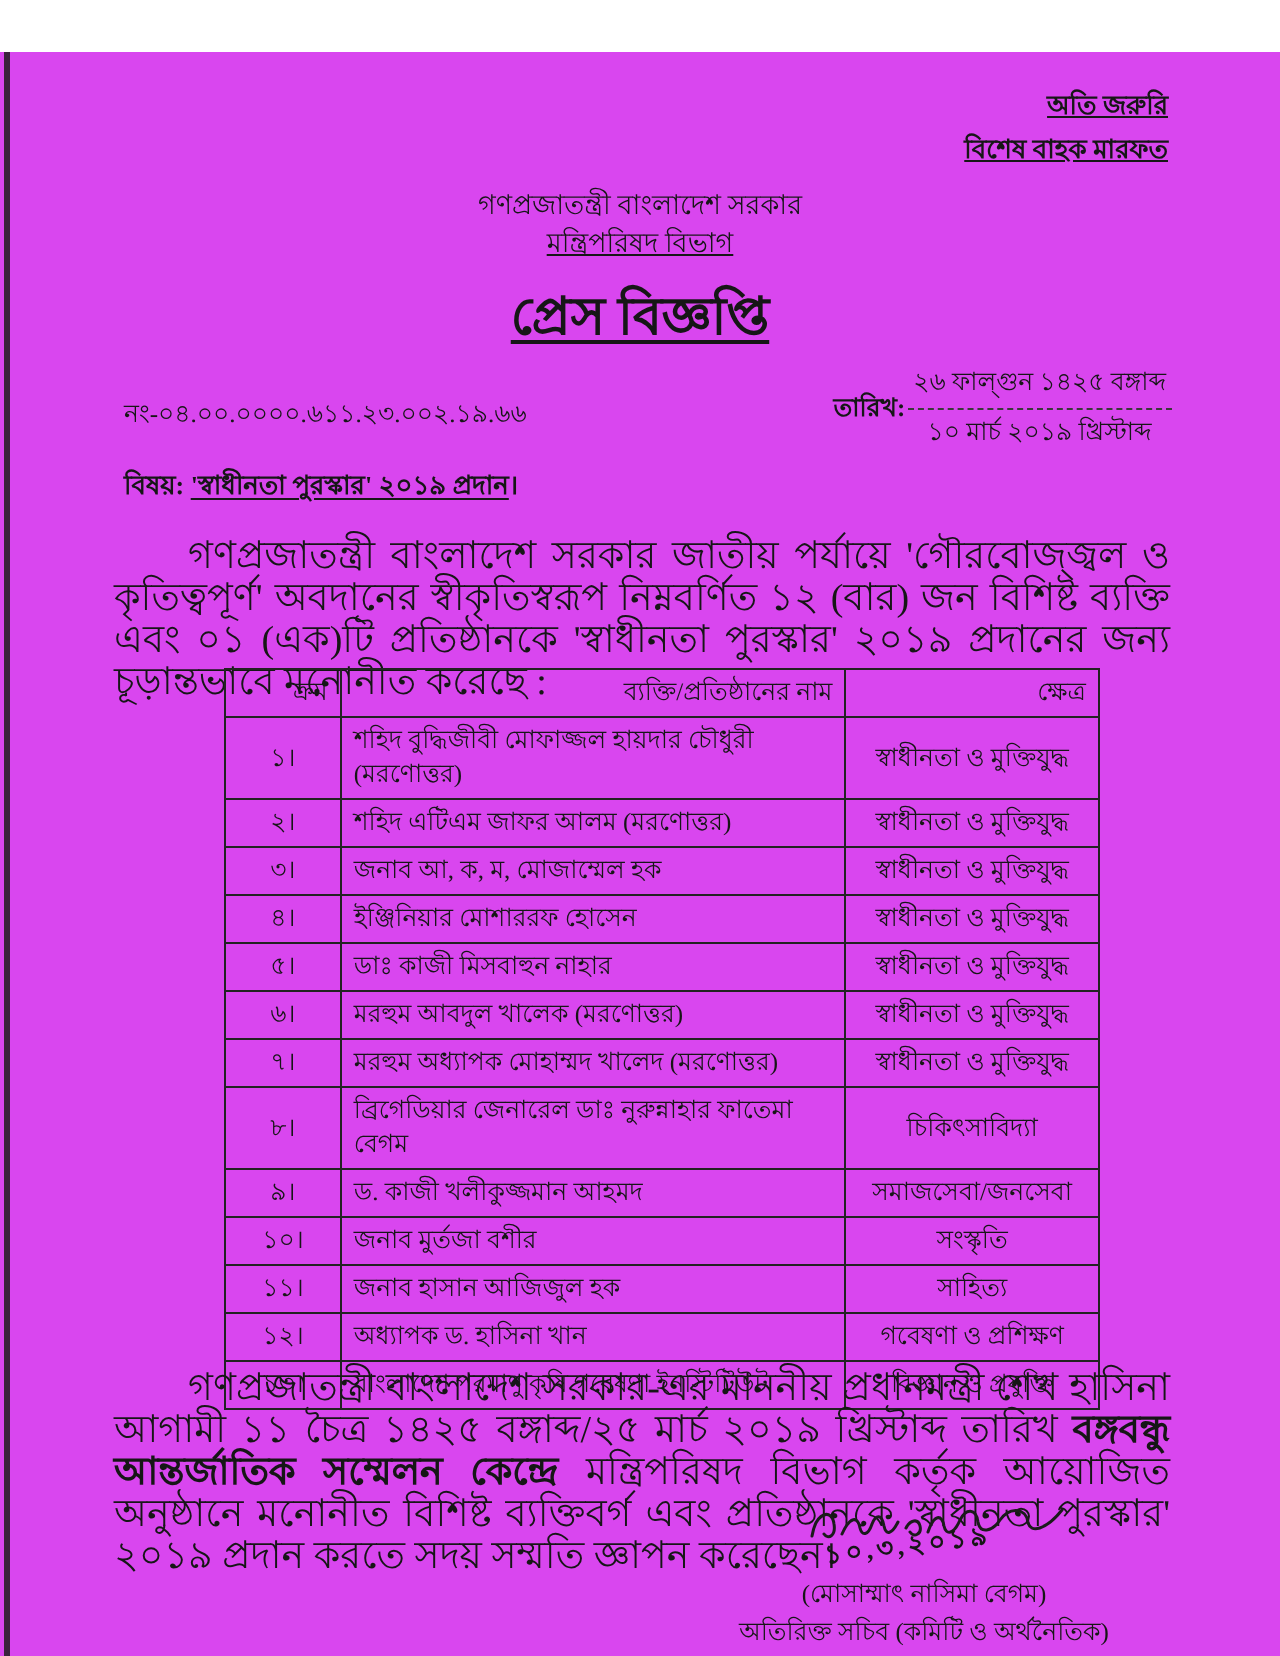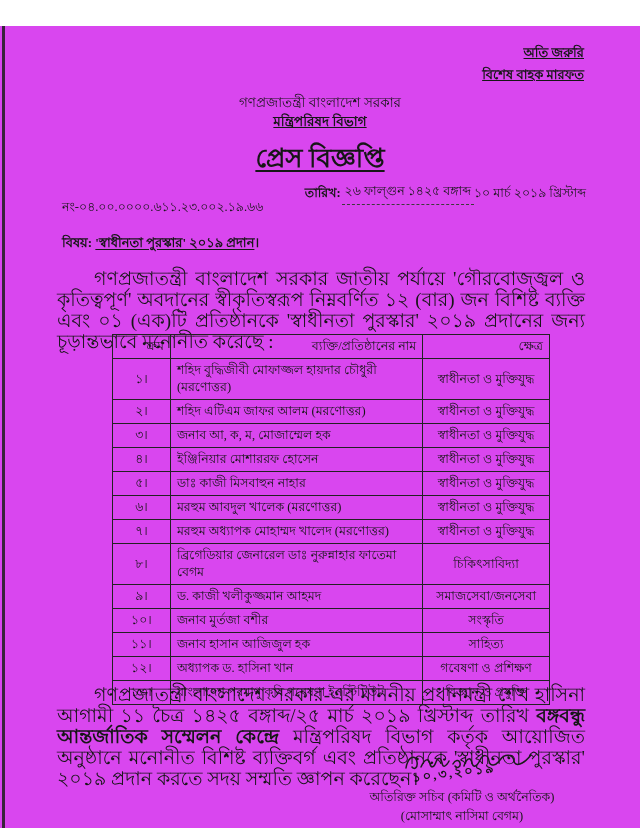--- a/index.html
+++ b/index.html
@@ -24,36 +24,36 @@
   .urgent {
     position:absolute; top:16px; right:56px;
     text-align:right; font-size:13px; font-weight:bold; line-height:22px;
   }
   .urgent div { text-decoration:underline; }
   
   .gov-header {
     position:absolute; top:67px; left:0; right:0;
     text-align:center; font-size:13.5px; line-height:19px;
   }
-  .gov-header .division { text-decoration:underline;font-weight:bold; }
+  .gov-header .division { text-decoration:underline; }
   .press-title {
     position:absolute; top:112px; left:0; right:0;
     text-align:center; font-size:26px; font-weight:bold;
     text-decoration:underline; text-underline-offset:3px;
   }
   
   .memo-no {
     position:absolute; left:62px; top:172px; font-size:12.5px;
   }
   .date-block {
     position:absolute; right:54px; top:156px;
     display:flex; align-items:center; font-size:12.5px;
   }
   .date-label { align-self:center; margin-right:1px;font-weight:bold; }
-  .date-stack { display:inline-flex; flex-direction:row; text-align:center; }
+  .date-stack { display:inline-flex; flex-direction:column; text-align:center; }
   .date-top { border-bottom:1.5px dashed #3a3a3a; padding:0 3px 2px; }
   .date-bottom { padding-top:2px; }
   
   .subject {
     position:absolute; left:62px; top:207px; font-size:13px; font-weight:bold;
   }
   .subject .subject-text { text-decoration:underline; text-underline-offset:2px; }
   
   .para {
     position:absolute; left:57px; width:528px;
@@ -210,18 +210,18 @@
     <span>গণপ্রজাতন্ত্রী বাংলাদেশ সরকার-এর মাননীয় প্রধানমন্ত্রী শেখ হাসিনা আগামী ১১ চৈত্র ১৪২৫ বঙ্গাব্দ/২৫ মার্চ ২০১৯ খ্রিস্টাব্দ তারিখ </span><b>বঙ্গবন্ধু আন্তর্জাতিক সম্মেলন কেন্দ্রে</b><span> মন্ত্রিপরিষদ বিভাগ কর্তৃক আয়োজিত অনুষ্ঠানে মনোনীত বিশিষ্ট ব্যক্তিবর্গ এবং প্রতিষ্ঠানকে 'স্বাধীনতা পুরস্কার' ২০১৯ প্রদান করতে সদয় সম্মতি জ্ঞাপন করেছেন।</span>
   </div>
 
   <div class="sig-block">
     <div class="sig-art">
       <svg class="sig-scribble" width="140" height="24" viewBox="0 0 140 24">
         <path d="M6 18 C8 6, 16 4, 17 12 C18 18, 14 20, 12 17 M21 17 C25 8, 29 8, 30 14 C31 18, 34 18, 36 12 C38 7, 41 7, 42 13 C43 18, 46 17, 49 11 M53 14 C55 10, 59 9, 60 13 C61 17, 57 19, 55 16 M64 16 C67 7, 71 7, 72 13 C73 18, 77 17, 80 10 C83 4, 88 4, 89 11 C90 17, 96 16, 100 10 C105 3, 113 4, 114 11 C115 17, 123 15, 131 5" stroke="#1b1b1b" stroke-width="1.5" fill="none" stroke-linecap="round"></path>
       </svg>
       <div class="sig-date">১০,৩,২০১৯</div>
     </div>
+    <div>(মোসাম্মাৎ নাসিমা বেগম)</div>
     <div>অতিরিক্ত সচিব (কমিটি ও অর্থনৈতিক)</div>
-    <div>(মোসাম্মাৎ নাসিমা বেগম)</div>
     <div>ফোন: ৯৫১১০৩৬</div>
     <div class="sig-email">e-mail: addl_ce@cabinet.gov.bd</div>
   </div>
 </div>
 
 </body></html>

